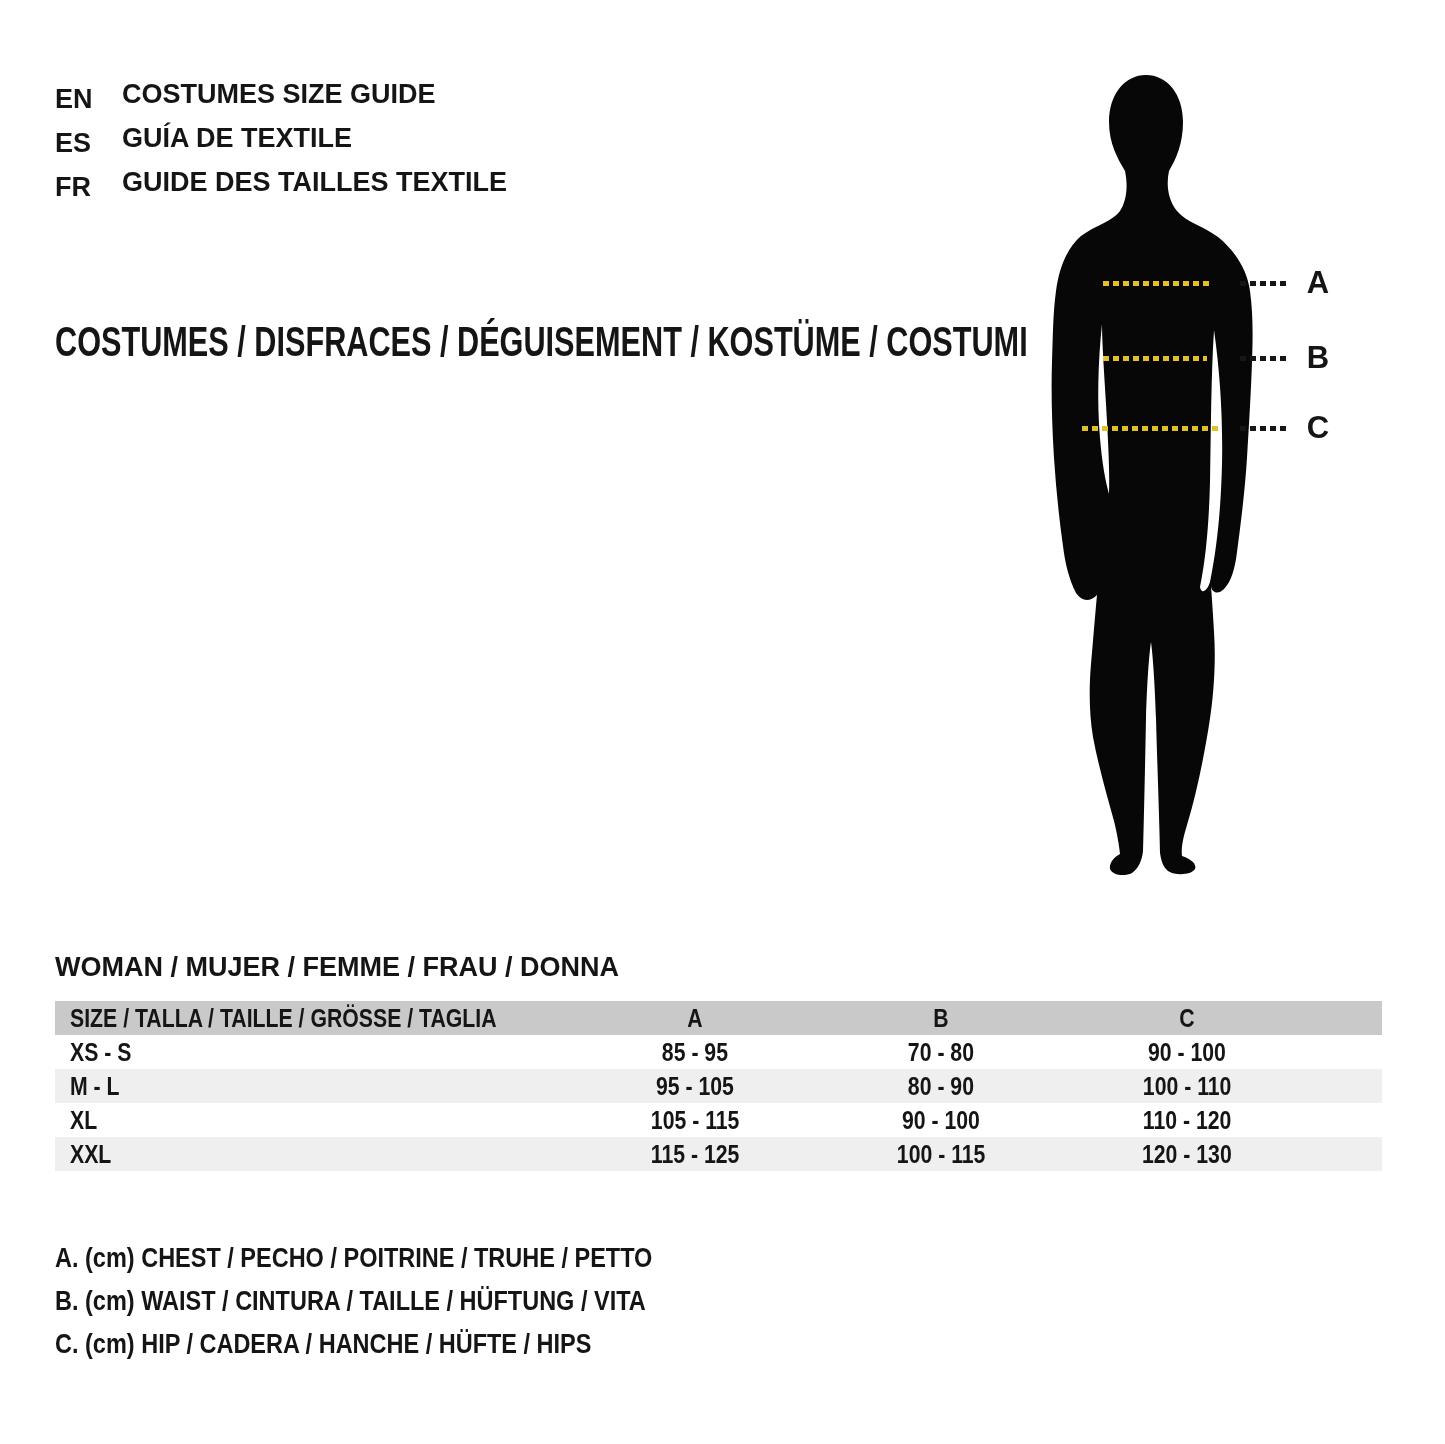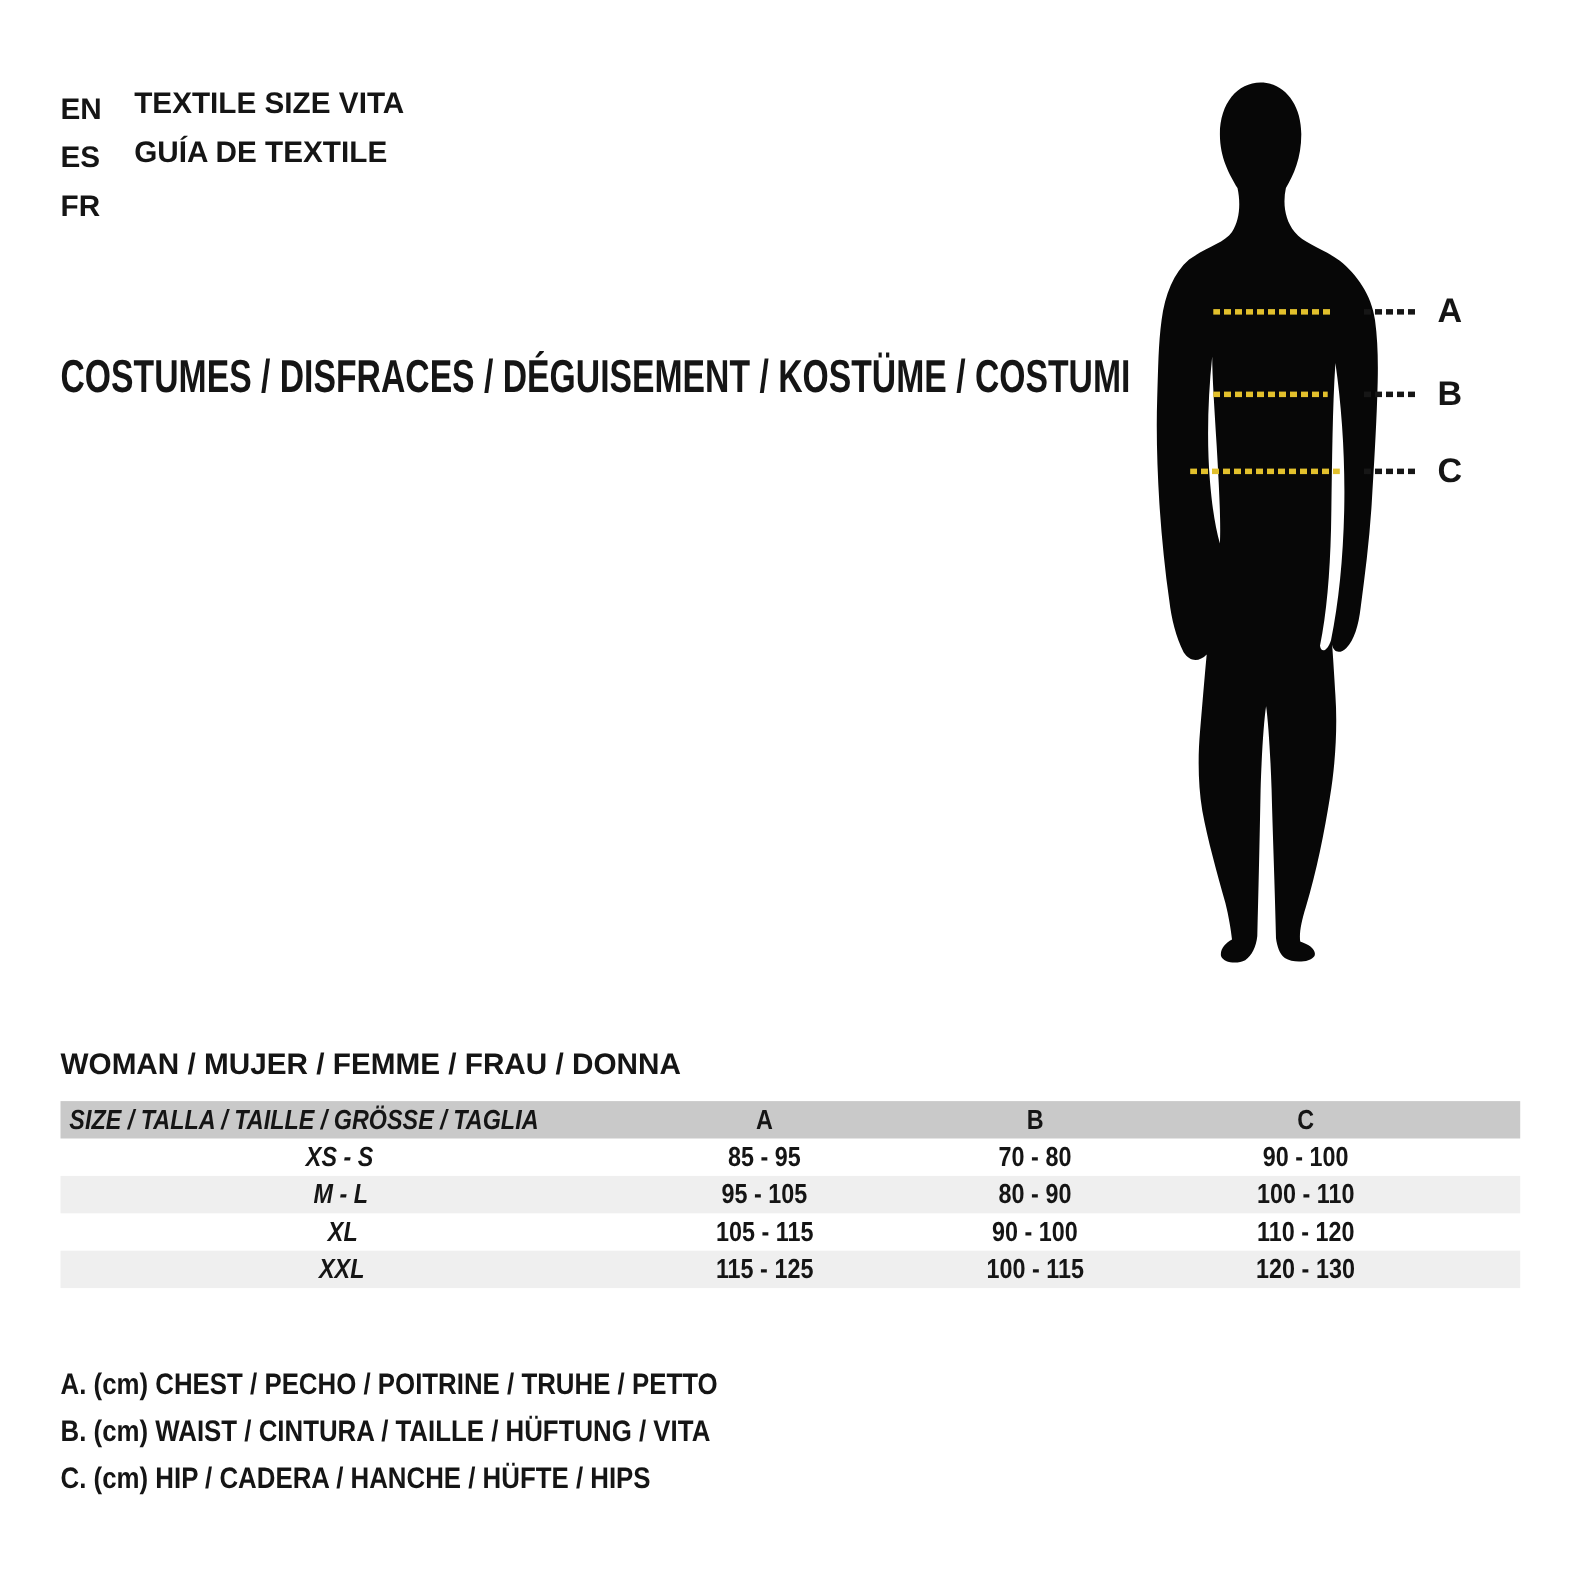--- a/index.html
+++ b/index.html
@@ -34,49 +34,50 @@
   .m-label{position:absolute;width:44px;text-align:center;font-size:31px;font-weight:bold;line-height:34px;}
 
   
   .section-title{position:absolute;left:55px;top:952px;font-size:27px;font-weight:bold;}
 
   
   .size-table{position:absolute;left:55px;top:1001px;width:1327px;font-size:25px;font-weight:bold;}
   .t-row{display:grid;grid-template-columns:517px 246px 246px 318px;height:34px;align-items:center;}
   .t-row.hdr{background:var(--hdr-bg);}
   .t-row.alt{background:var(--alt-bg);}
-  .cell0{padding-left:1px;text-align:center;font-style:italic;}
+  .cell0{padding-left:15px;text-align:left;}
   .cellc{text-align:center;width:246px;}
 
   
   .legend-block{position:absolute;left:55px;top:1243px;}
   .legend-row{display:flex;align-items:flex-start;height:43px;font-size:27px;font-weight:bold;}
 
   :root{
     --yellow:#e2c02c;
     --hdr-bg:#c9c9c9;
     --alt-bg:#efefef;
   }
 </style>
 </head>
 <body>
 
 <div class="page">
 
   <div class="lang-block">
     <div class="lang-row">
       <div class="lang-code">EN</div>
-      <div class="lang-label">TEXTILE SIZE VITA</div>
+      <div class="lang-label">COSTUMES SIZE GUIDE</div>
     </div>
     <div class="lang-row">
       <div class="lang-code">ES</div>
       <div class="lang-label">GUÍA DE TEXTILE</div>
     </div>
     <div class="lang-row">
       <div class="lang-code">FR</div>
+      <div class="lang-label">GUIDE DES TAILLES TEXTILE</div>
     </div>
   </div>
 
   <div class="category-title">
     <span class="cond-title">COSTUMES / DISFRACES / DÉGUISEMENT / KOSTÜME / COSTUMI</span>
   </div>
 
   <svg class="silhouette-svg" width="260" height="810" viewBox="0 0 260 810" aria-hidden="true">
     <path fill="#070707" d="
       M 126 5

